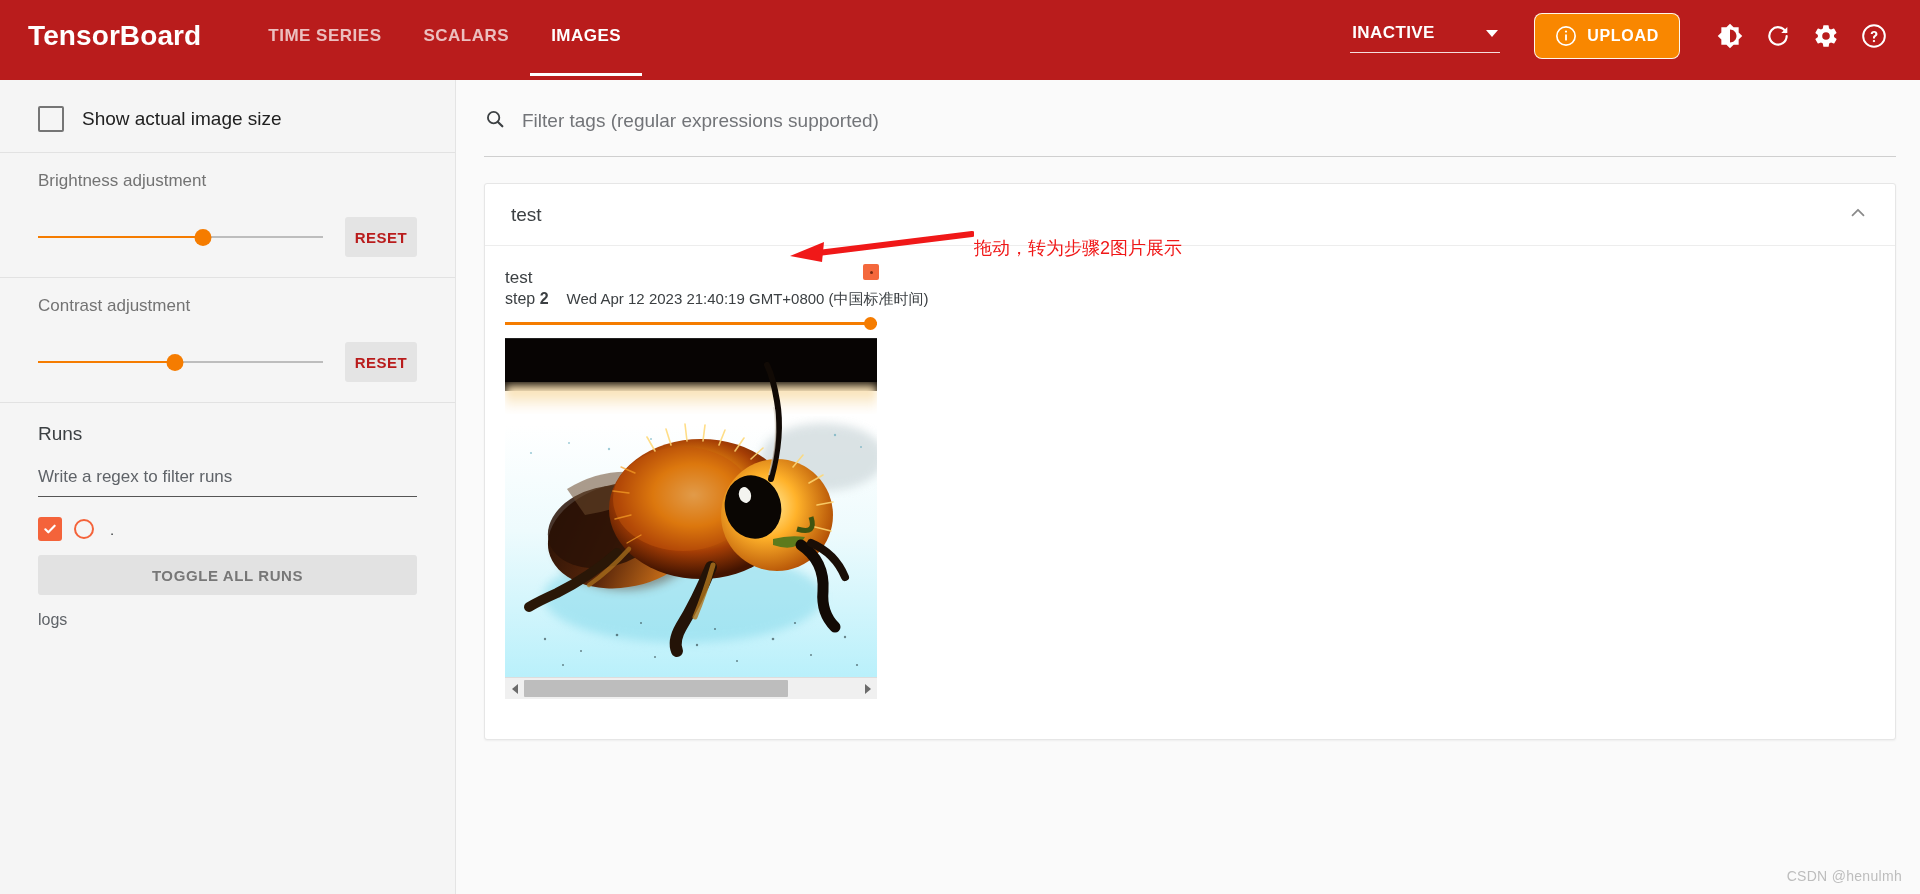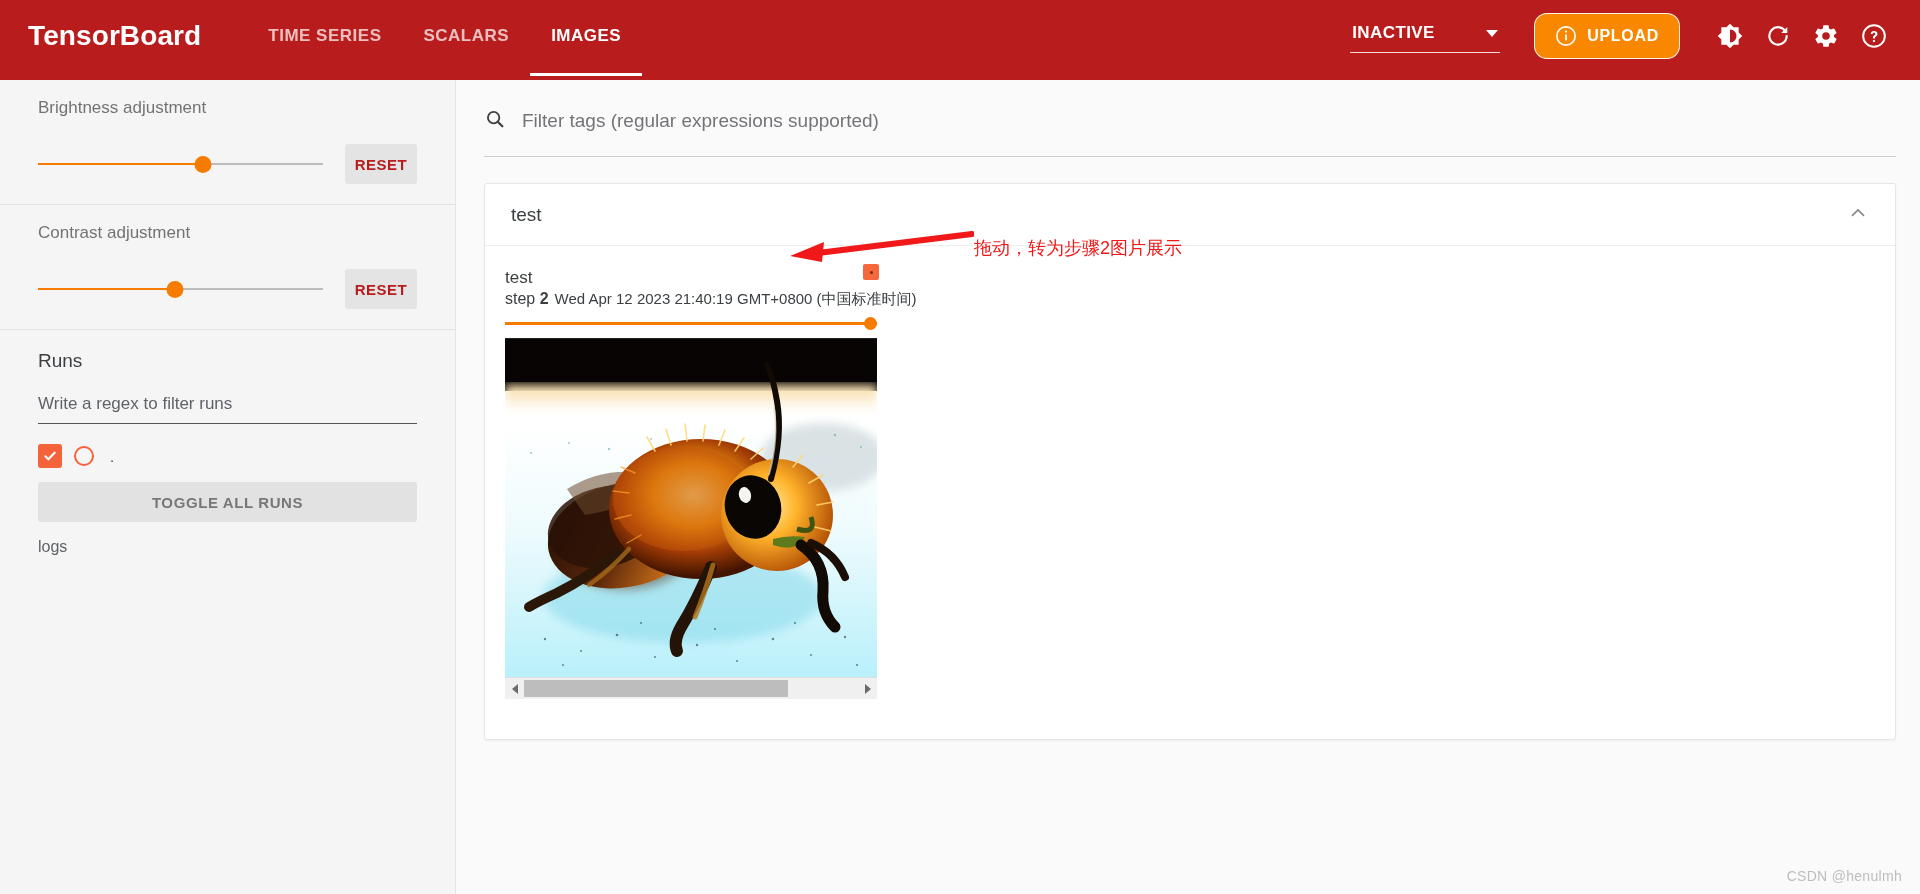--- a/index.html
+++ b/index.html
@@ -82,21 +82,21 @@
   }
 
   
   #upload-btn {
     display: flex;
     align-items: center;
     gap: 10px;
     height: 46px;
     padding: 0 20px;
     border: 1.5px solid rgba(255,255,255,.92);
-    border-radius: 13px;
+    border-radius: 8px;
     background: #f98700;
     color: #ffffff;
     font-size: 16px;
     font-weight: 700;
     letter-spacing: .7px;
     cursor: pointer;
     margin-right: 26px;
     white-space: nowrap;
   }
   #upload-btn svg { display: block; }
@@ -271,21 +271,21 @@
     border-bottom: 1px solid #ededed;
     cursor: pointer;
   }
   .card-title { font-size: 19px; color: #3c4043; flex: 1 1 auto; }
 
   .card-body { padding: 22px 20px 40px 20px; }
 
   
   .img-tile { width: 372px; position: relative; }
   .tile-name { font-size: 17px; color: #3c4043; margin-bottom: 2px; }
-  .tile-meta { display: flex; align-items: baseline; gap: 6px; }
+  .tile-meta { display: flex; align-items: baseline; gap: 18px; }
   .tile-step { font-size: 16px; color: #3c4043; white-space: nowrap; }
   .tile-step b { font-weight: 700; }
   .tile-time { font-size: 15px; color: #3c4043; white-space: nowrap; }
 
   .tile-badge {
     position: absolute;
     top: -4px; right: -2px;
     width: 16px; height: 16px;
     background: #f4683c;
     border-radius: 2px;
@@ -459,20 +459,26 @@
       <circle cx="12" cy="12" r="10" fill="none" stroke="#fff" stroke-width="1.8"></circle>
       <path fill="#fff" d="M11.07 14.3h1.77v-.3c0-.62.25-1.04.96-1.55.86-.6 1.4-1.28 1.4-2.37 0-1.6-1.3-2.6-3.12-2.6-1.85 0-3.06 1.04-3.12 2.68h1.86c.05-.72.54-1.17 1.22-1.17.67 0 1.17.42 1.17 1.07 0 .57-.33.93-.9 1.35-.82.6-1.25 1.14-1.25 2.3zm.9 3.45c.63 0 1.1-.46 1.1-1.06 0-.6-.47-1.07-1.1-1.07s-1.1.47-1.1 1.07c0 .6.47 1.06 1.1 1.06z"></path>
     </svg>
   </div>
 </div>
 
 <div id="main">
 
   <div id="sidebar">
 
+    <div class="side-sec">
+      <div class="checkrow">
+        <span class="cb-square"></span>
+        <span class="lbl">Show actual image size</span>
+      </div>
+    </div>
 
     <div class="side-sec">
       <div class="side-label">Brightness adjustment</div>
       <div class="slider-row">
         <div class="slider">
           <span class="track"></span>
           <span class="fill" style="width:58%"></span>
           <span class="knob" style="left:58%"></span>
         </div>
         <button class="reset-btn">RESET</button>

